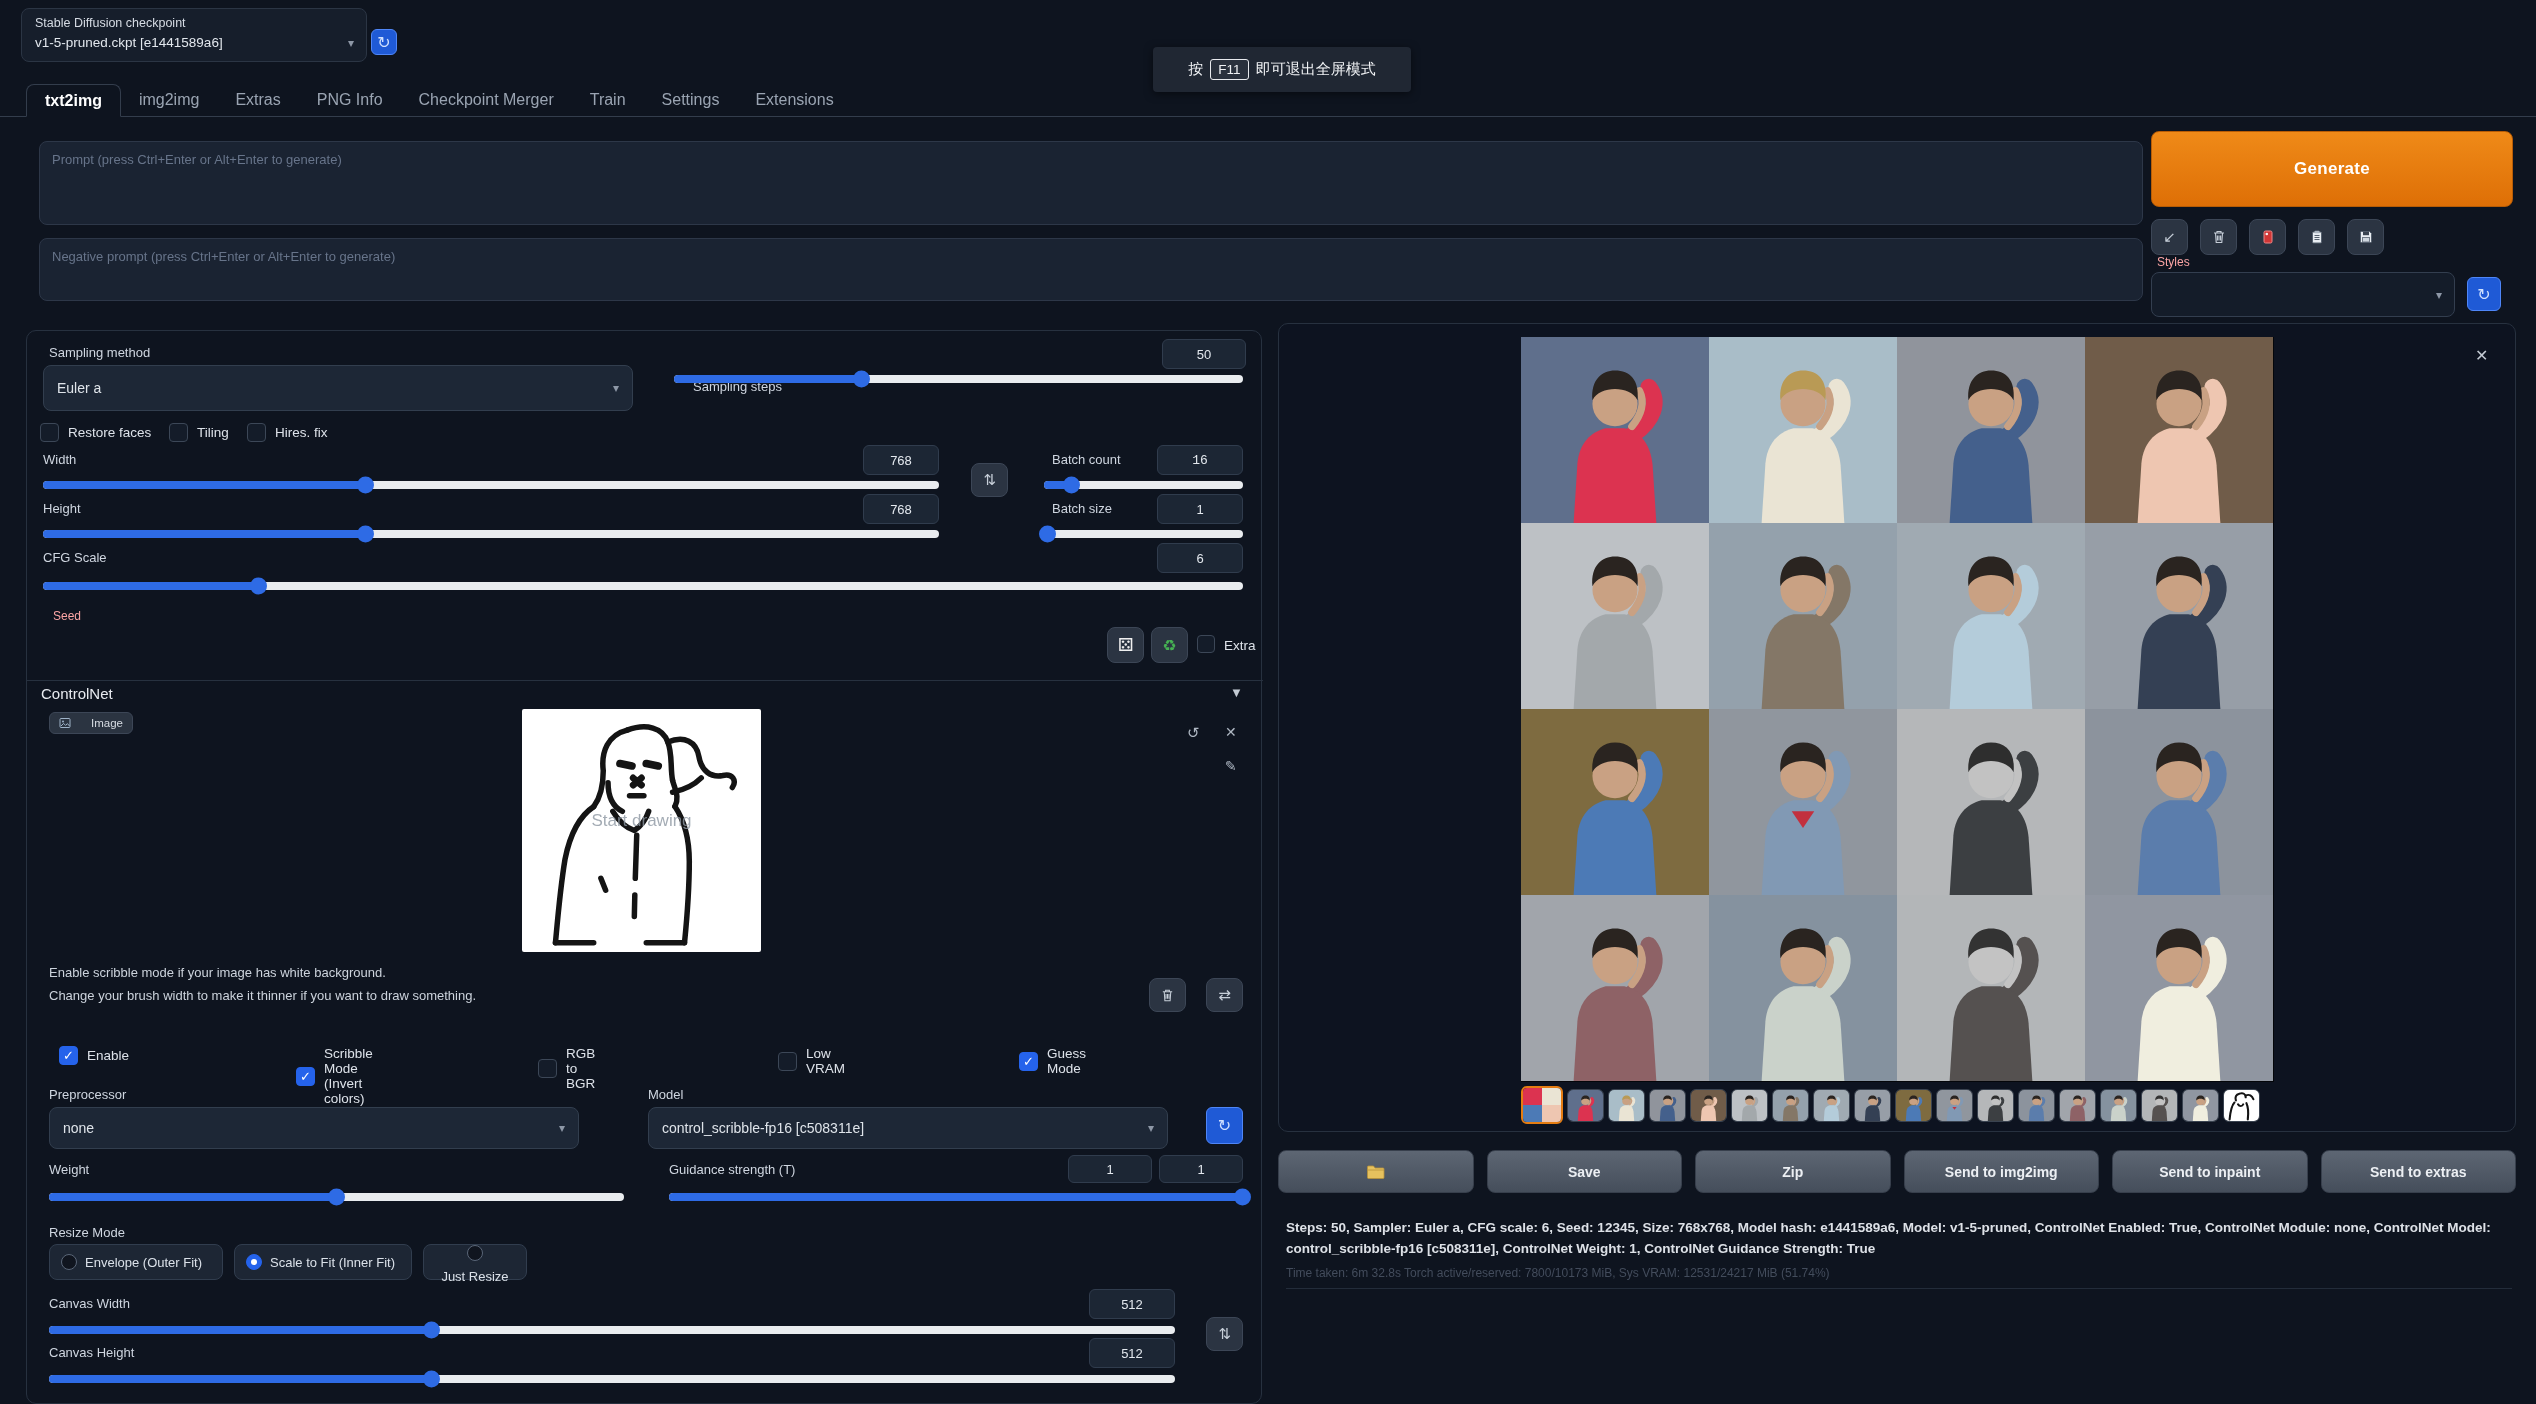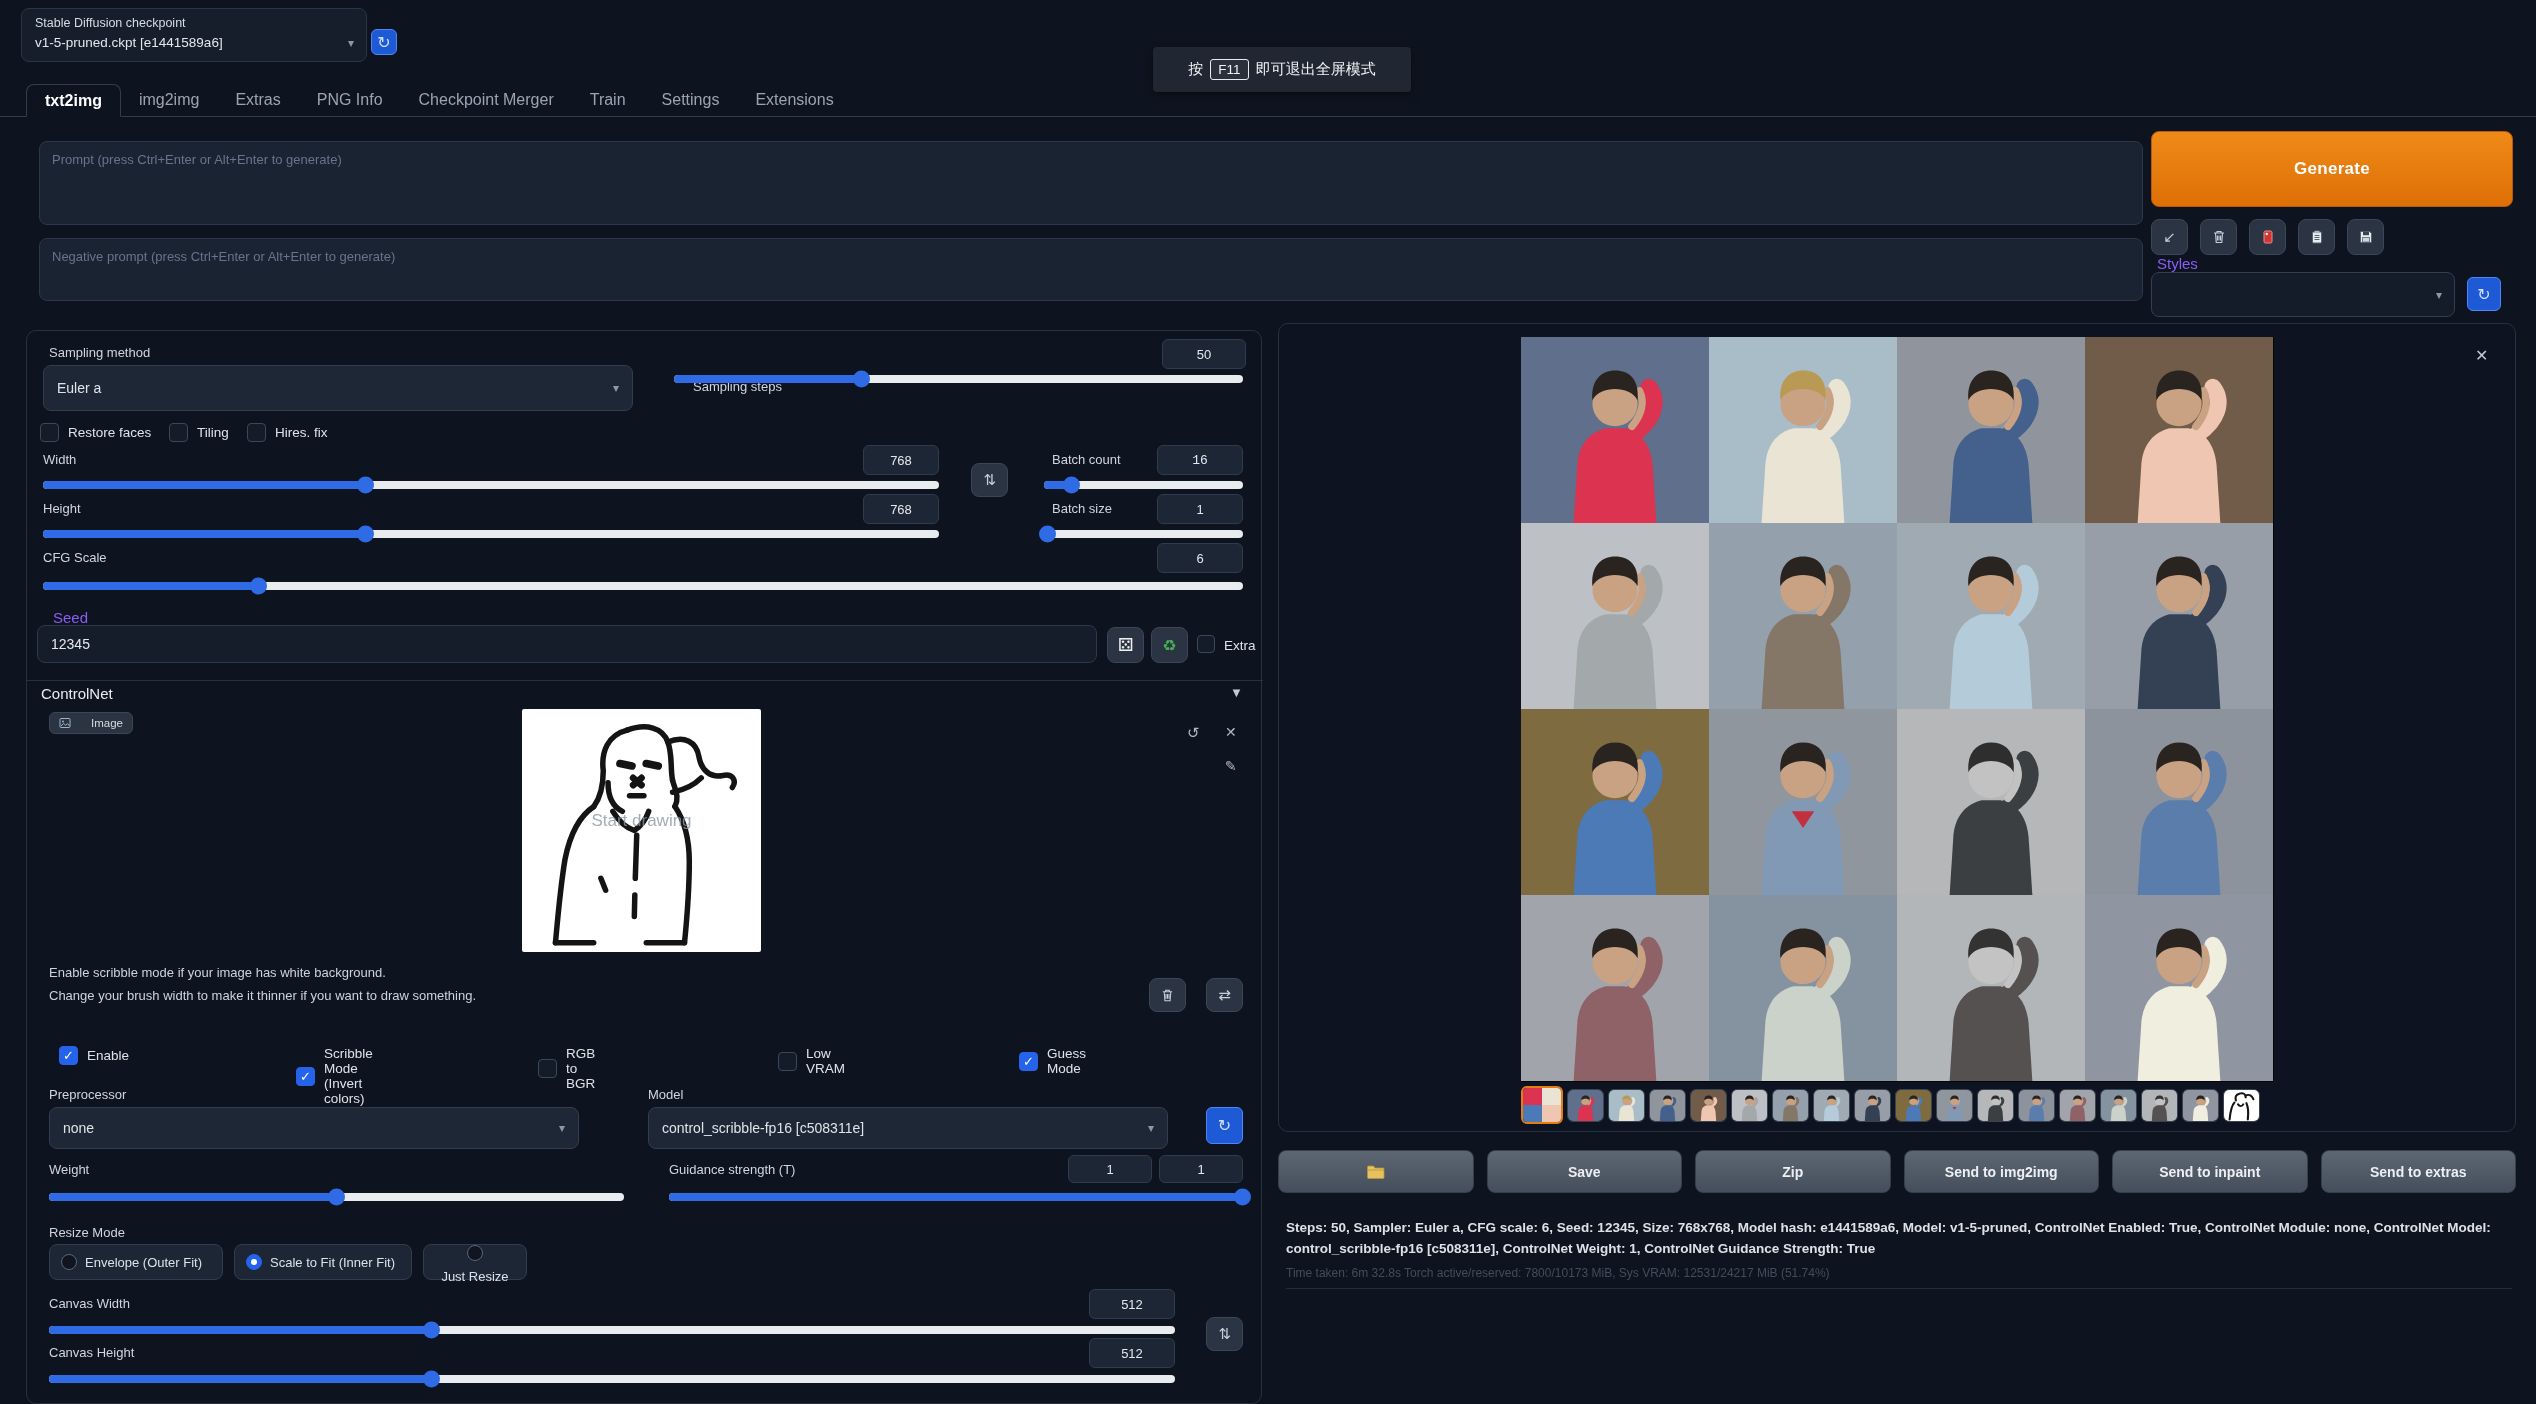--- a/index.html
+++ b/index.html
@@ -2,21 +2,21 @@
 <html><head>
 <meta charset="utf-8">
 <style>
   * { margin:0; padding:0; box-sizing:border-box; }
   html,body { background:#0a0e17; }
   body { font-family:"Liberation Sans","DejaVu Sans",sans-serif; color:#dfe4ea; }
   #stage { position:relative; width:2536px; height:1404px; background:#0e141f; overflow:hidden; }
 
   .abs { position:absolute; }
   .label { font-size:13px; color:#cfd6e0; }
-  .dimlabel { font-size:15px; color:#8b5cf6; }
+  .dimlabel { font-size:12px; color:#fca5a5; }
 
   
   .ckpt-box { left:21px; top:8px; width:346px; height:54px; background:#161e2b; border:1px solid #2b3544; border-radius:8px; padding:7px 12px 6px 13px; }
   .ckpt-box .lbl { font-size:12.5px; color:#d6dce4; }
   .ckpt-box .val { display:flex; justify-content:space-between; align-items:center; margin-top:5px; font-size:13.5px; color:#e2e7ed; }
   .caret { color:#8d97a6; font-size:12px; }
 
   .blue-btn { display:flex; align-items:center; justify-content:center; background:#1f5ad6; border:1px solid #4f86f7; border-radius:6px; color:#cfe0ff; cursor:pointer; }
 
   
@@ -219,23 +219,20 @@
         <div class="fill" style="width: 2%;"></div>
       </div>
 
     <div class="abs label" style="left:16px; top:219px;">CFG Scale</div>
     <div class="abs numbox" style="left:1130px; top:212px; width:86px; height:30px;">6</div>
     <div class="abs slider" style="left:16px; top:251px; width:1200px;">
         <div class="fill" style="width: 18%;"></div>
       </div>
 
     <div class="abs dimlabel" style="left:26px; top:278px;">Seed</div>
-    <div class="abs seed-input" style="left:10px; top:294px; width:1060px; height:38px;">
-        <span>12345</span>
-      </div>
     <div class="abs small-btn" style="left:1080px; top:296px; height:36px;">
         <span style="color:#f0f0f0; font-size:18px;">⚄</span>
       </div>
     <div class="abs small-btn" style="left:1124px; top:296px; height:36px;">
         <span style="color:#46b153; font-size:16px;">♻</span>
       </div>
     <div class="abs cb-item" style="left:1170px; top:304px;align-items:flex-end;">
       <span class="cb" style="width:18px; height:18px;"></span>
       <span>Extra</span>
     </div>

